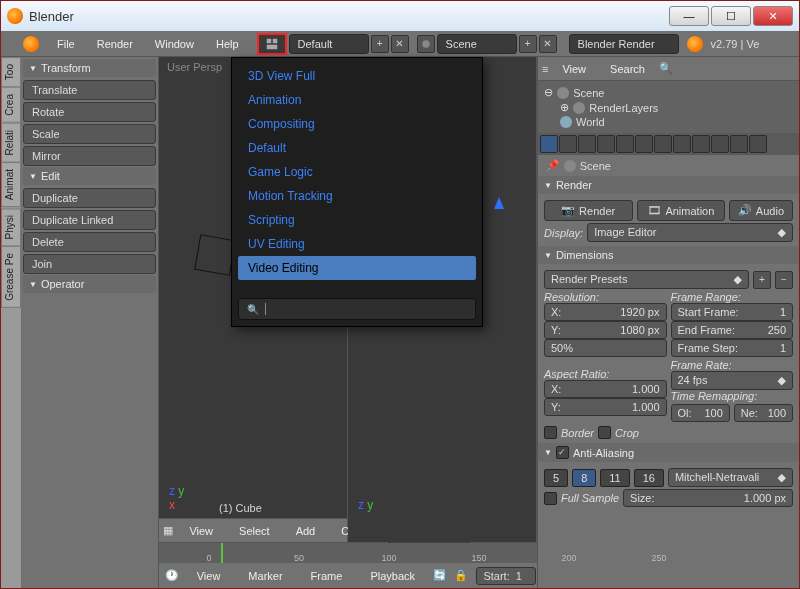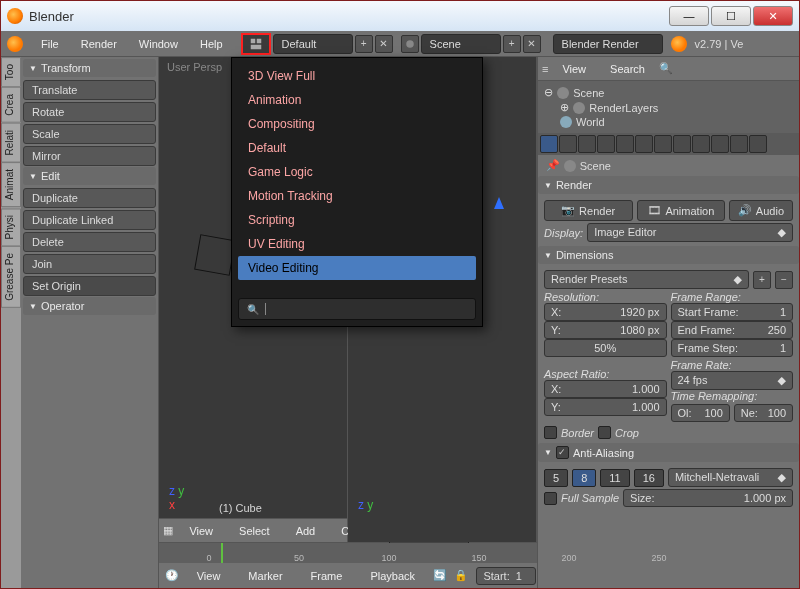--- a/index.html
+++ b/index.html
@@ -12,21 +12,21 @@
 .titlebar .title { font-size: 13px; color: #333; }
 .winbtns { margin-left: auto; display: flex; gap: 2px; }
 .winbtn { width: 40px; height: 20px; border: 1px solid #888; border-radius: 3px; display: flex; align-items: center; justify-content: center; font-size: 11px; }
 .winbtn.min { background: linear-gradient(#f5f5f5,#d5d5d5); }
 .winbtn.max { background: linear-gradient(#f5f5f5,#d5d5d5); }
 .winbtn.close { background: linear-gradient(#f07070,#c93030); color: #fff; }
 
 .app { flex: 1; background: #727272; display: flex; flex-direction: column; position: relative; overflow: hidden; }
 
 
-.topbar { height: 26px; background: #727272; border-bottom: 1px solid #555; display: flex; align-items: center; padding: 0 4px; font-size: 11px; color: #ddd; gap: 2px; }
+.topbar { height: 26px; background: #727272; border-bottom: 1px solid #555; display: flex; align-items: center; padding: 0 20px; font-size: 11px; color: #ddd; gap: 2px; }
 .topbar .blender-icon { width: 16px; height: 16px; background: radial-gradient(circle at 40% 40%, #ffc04d, #ff7a00 60%); border-radius: 50%; margin: 0 6px 0 2px; }
 .menuitem { padding: 4px 10px; cursor: pointer; color: #eee; }
 .screen-layout { width: 30px; height: 22px; border: 2px solid #ff2020; background: #3a3a3a; display: flex; align-items: center; justify-content: center; margin-left: 6px; }
 .layout-field { background: #3a3a3a; border: 1px solid #2a2a2a; height: 20px; padding: 0 20px 0 8px; color: #ddd; font-size: 11px; display: flex; align-items: center; border-radius: 3px; min-width: 80px; }
 .smallbtn { width: 18px; height: 18px; background: #555; border: 1px solid #333; border-radius: 2px; color: #ccc; font-size: 10px; display: flex; align-items: center; justify-content: center; }
 
 
 .mainbody { flex: 1; display: flex; min-height: 0; }
 .verttabs { width: 20px; background: #9a9a9a; display: flex; flex-direction: column; }
 .vtab { writing-mode: vertical-rl; transform: rotate(180deg); font-size: 10px; color: #222; padding: 6px 2px; border: 1px solid #777; background: #a8a8a8; text-align: center; }
@@ -45,21 +45,21 @@
 .blue-arrow { position: absolute; right: 32px; top: 140px; width: 0; height: 0; border-left: 5px solid transparent; border-right: 5px solid transparent; border-bottom: 12px solid #3070ff; }
 .cube-hint { position: absolute; left: 38px; top: 180px; width: 36px; height: 36px; border: 1px solid #111; transform: rotate(10deg); }
 .vp-header { position: absolute; bottom: 0; left: 0; right: 0; height: 24px; background: #727272; border-top: 1px solid #555; display: flex; align-items: center; padding: 0 4px; gap: 6px; font-size: 11px; color: #ddd; }
 .mode-field { background: #444; border: 1px solid #222; padding: 2px 8px; border-radius: 3px; color: #ddd; display: flex; align-items: center; gap: 4px; }
 .icon-dot { width: 14px; height: 14px; border-radius: 50%; background: #d89040; display: inline-block; }
 
 .viewport2 { width: 80px; }
 
 
 .dropdown { position: absolute; left: 230px; top: 26px; width: 252px; background: #1e1e1e; border: 1px solid #000; padding: 6px; z-index: 100; box-shadow: 4px 4px 10px rgba(0,0,0,0.5); }
-.dropdown .dditem { padding: 5px 10px; color: #fca5a5; font-size: 12px; cursor: pointer; border-radius: 2px; }
+.dropdown .dditem { padding: 5px 10px; color: #3b82f6; font-size: 12px; cursor: pointer; border-radius: 2px; }
 .dropdown .dditem.sel { background: #4a7dc0; color: #000000; }
 .dropdown .ddsearch { margin-top: 18px; background: #2e2e2e; border: 1px solid #111; padding: 4px 8px; color: #ccc; display: flex; align-items: center; gap: 6px; border-radius: 3px; }
 .dropdown .ddsearch::before { content: "🔍"; font-size: 10px; }
 
 
 .timeline { height: 46px; background: #727272; border-top: 1px solid #555; display: flex; flex-direction: column; }
 .timeline-track { height: 20px; background: #5f5f5f; position: relative; display: flex; align-items: flex-end; font-size: 9px; color: #bbb; }
 .timeline-track .tick { position: absolute; bottom: 0; transform: translateX(-50%); }
 .timeline-header { flex: 1; display: flex; align-items: center; padding: 0 6px; gap: 8px; font-size: 11px; color: #ddd; }
 .numfield { background: #5a5a5a; border: 1px solid #333; border-radius: 3px; padding: 2px 6px; color: #ddd; display: flex; gap: 6px; align-items: center; min-width: 60px; }
@@ -161,21 +161,20 @@
         <div class="panel-header">Transform</div>
         <div class="tbtn">Translate</div>
         <div class="tbtn">Rotate</div>
         <div class="tbtn">Scale</div>
         <div class="tbtn">Mirror</div>
         <div class="panel-header">Edit</div>
         <div class="tbtn">Duplicate</div>
         <div class="tbtn">Duplicate Linked</div>
         <div class="tbtn">Delete</div>
         <div class="tbtn">Join</div>
-        <div class="tbtn" style="background:#4a4a4a">Set Origin</div>
         <div class="panel-header">Operator</div>
       </div>
 
       <div style="flex:1;display:flex;flex-direction:column;min-width:0">
         <div class="viewport-wrap" style="flex:1">
           <div class="viewport">
             <div class="vp-label">User Persp</div>
             <div class="cube-hint"></div>
             <div class="red-arrow"></div>
             <div class="axis">
@@ -308,21 +307,21 @@
             <div style="flex:1">
               <div class="plabel">Resolution:</div>
               <div class="pfield">
                   <span>X:</span>
                   <span>1920 px</span>
                 </div>
               <div class="pfield">
                   <span>Y:</span>
                   <span>1080 px</span>
                 </div>
-              <div class="pfield" style="justify-content:center">
+              <div class="pfield" style="justify-content:flex-start">
                   <span>50%</span>
                 </div>
             </div>
             <div style="flex:1">
               <div class="plabel">Frame Range:</div>
               <div class="pfield">
                   <span>Start Frame:</span>
                   <span>1</span>
                 </div>
               <div class="pfield">

